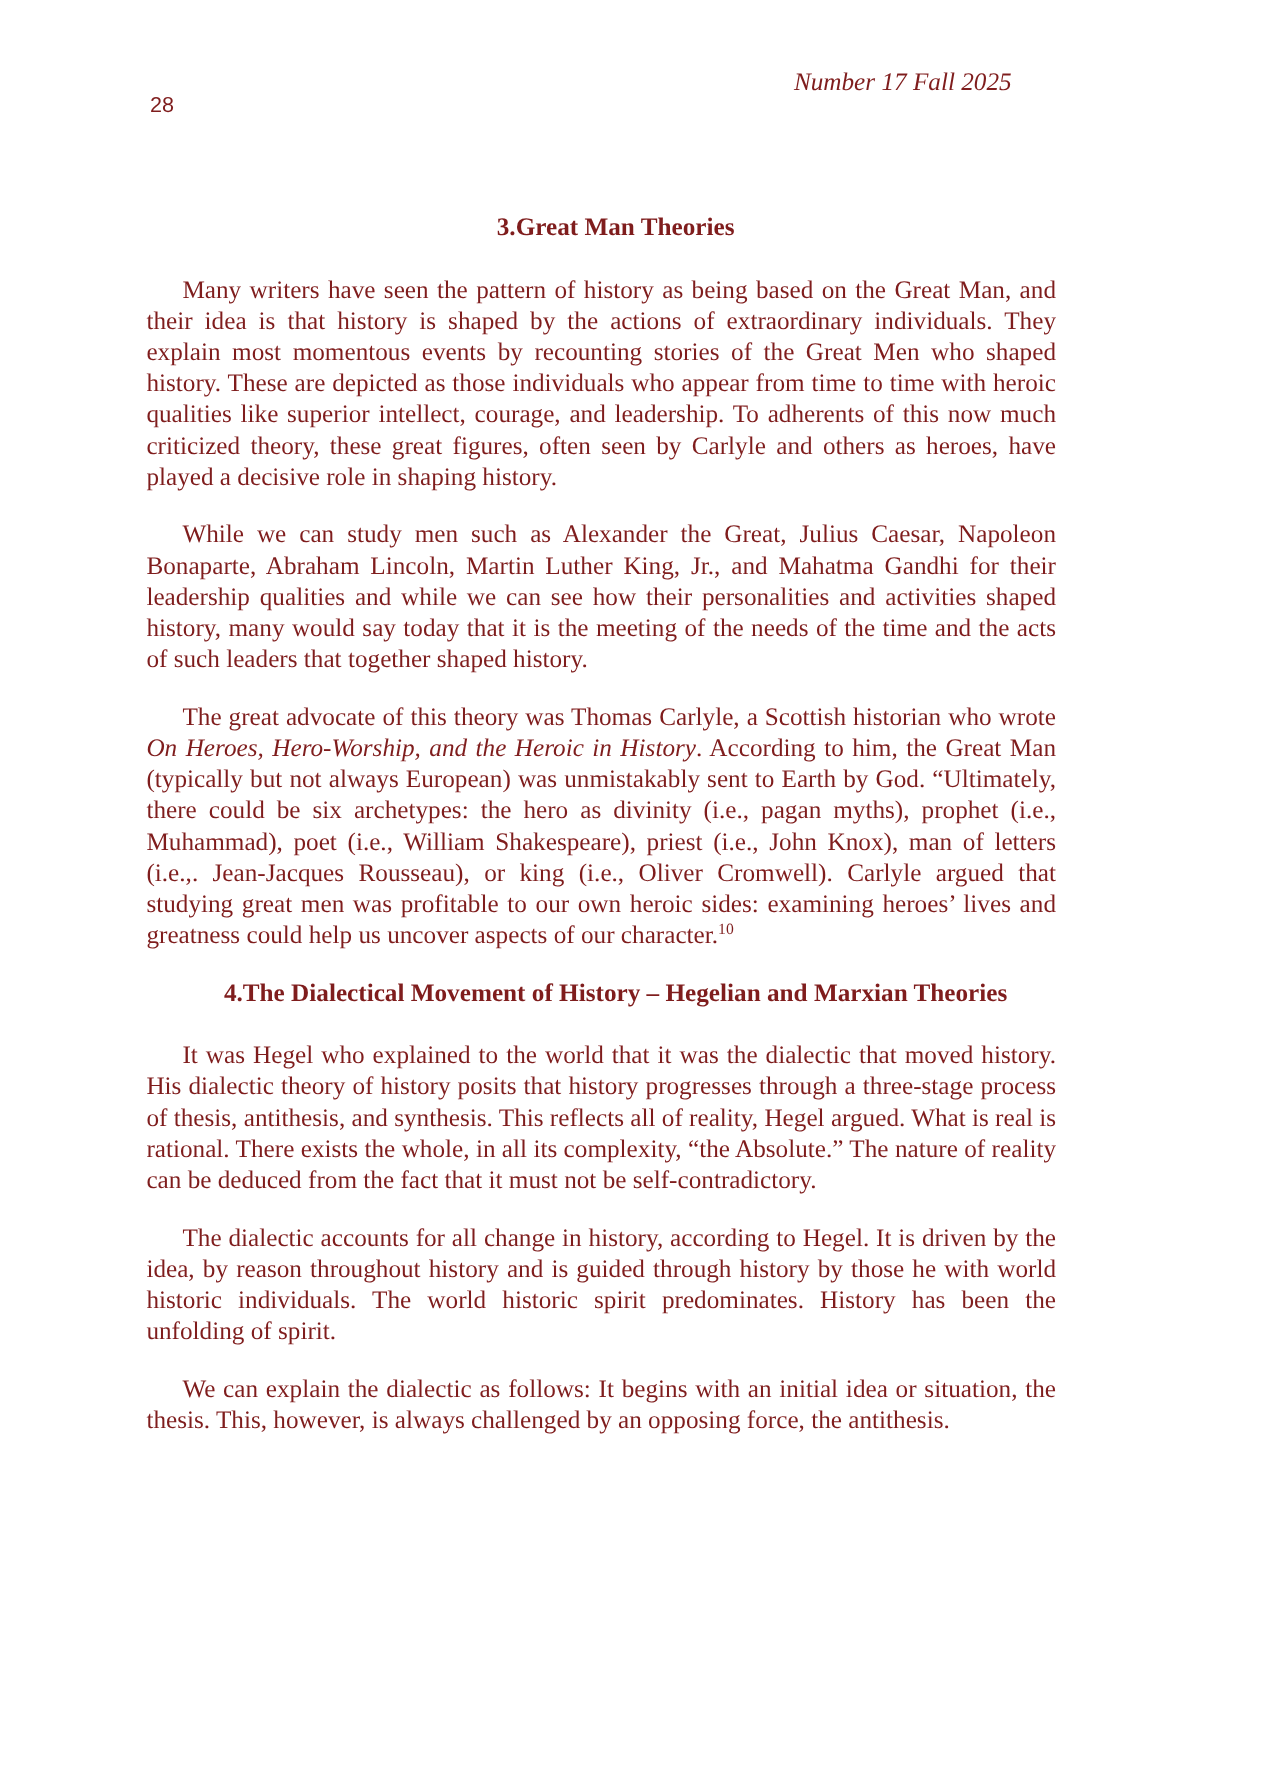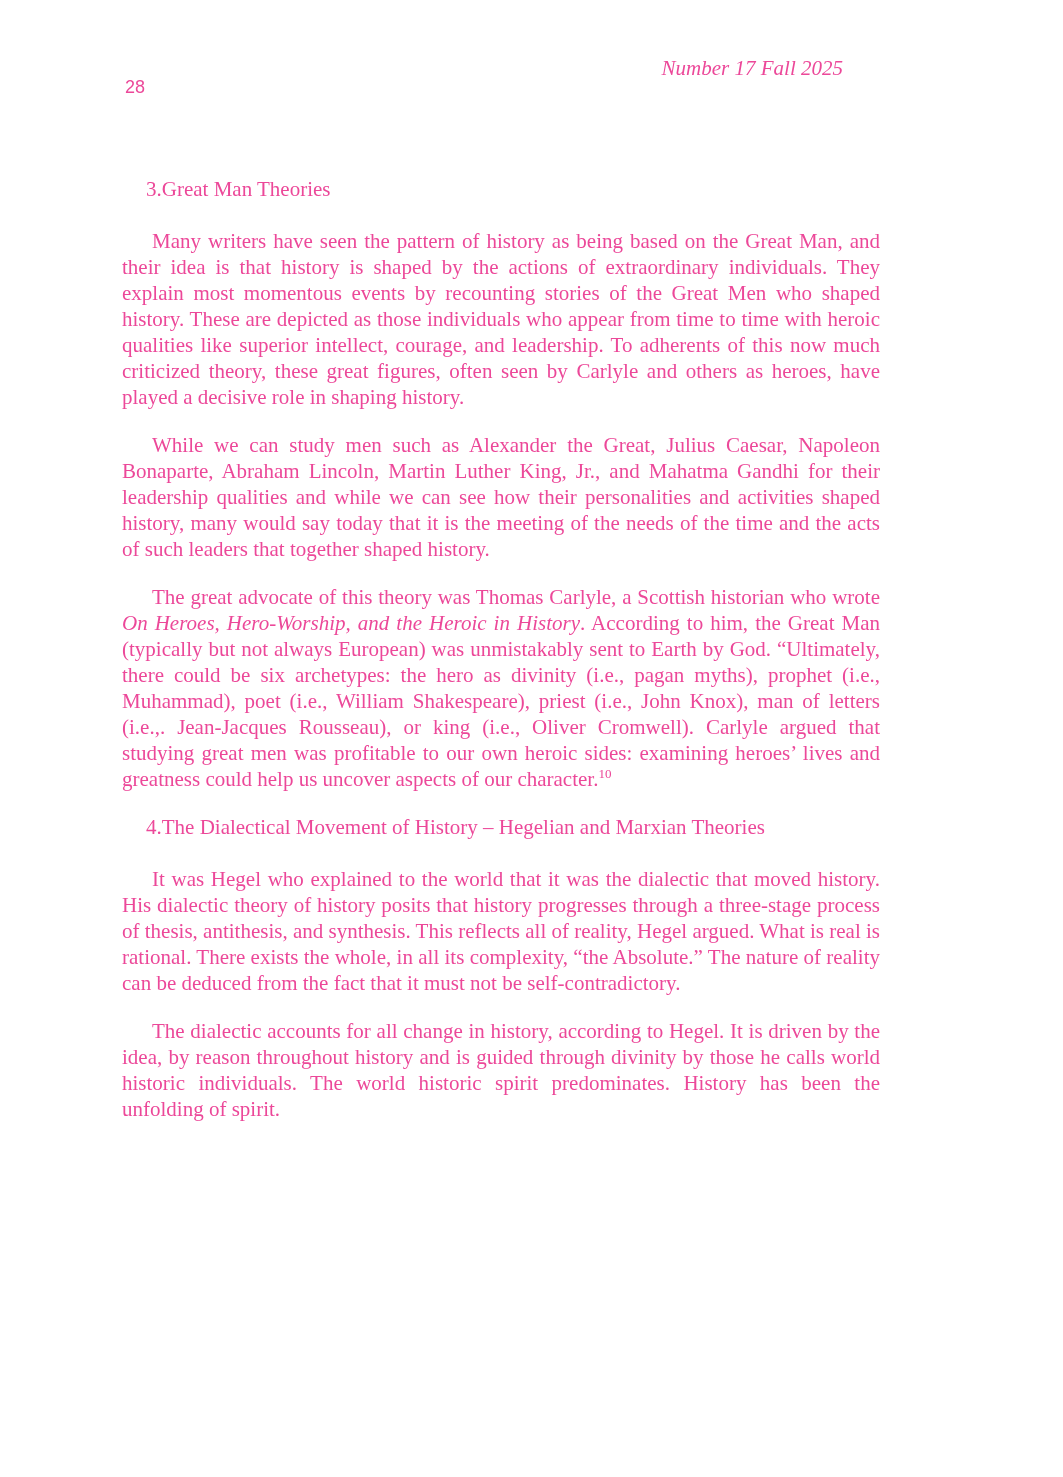--- a/index.html
+++ b/index.html
@@ -5,21 +5,21 @@
   html, body {
     margin: 0;
     padding: 0;
     background: #e8e8e8;
   }
   .page {
     position: relative;
     width: 1063px;
     height: 1477px;
     background: #ffffff;
-    color: #ec4899;
+    color: #7f1d1d;
     font-family: "Liberation Serif", serif;
     overflow: hidden;
     margin: 0 auto;
   }
   .running-header {
     position: absolute;
     top: 56px;
     right: 220px;
     font-style: italic;
     font-size: 21px;
@@ -36,24 +36,24 @@
     position: absolute;
     top: 176px;
     left: 122px;
     width: 758px;
     font-size: 21px;
     line-height: 26px;
     text-align: justify;
   }
   .heading {
     font-size: 21px;
-    font-weight: normal;
+    font-weight: bold;
     margin: 0 0 26px 0;
     text-indent: 24px;
-    text-align: left;
+    text-align: center;
   }
   .heading:not(:first-child) {
     margin-top: 8px;
   }
   .para {
     margin: 0 0 22px 0;
     text-indent: 30px;
   }
   .para.small-indent {
     text-indent: 22px;
@@ -72,15 +72,16 @@
 <div class="page">
   <div class="running-header">Number 17 Fall 2025</div>
   <div class="page-number">28</div>
   <div class="content" id="content">
       <h2 class="heading">3.Great Man Theories</h2>
       <p class="para"><span>Many writers have seen the pattern of history as being based on the Great Man, and their idea is that history is shaped by the actions of extraordinary individuals. They explain most momentous events by recounting stories of the Great Men who shaped history. These are depicted as those individuals who appear from time to time with heroic qualities like superior intellect, courage, and leadership. To adherents of this now much criticized theory, these great figures, often seen by Carlyle and others as heroes, have played a decisive role in shaping history.</span></p>
       <p class="para"><span>While we can study men such as Alexander the Great, Julius Caesar, Napoleon Bonaparte, Abraham Lincoln, Martin Luther King, Jr., and Mahatma Gandhi for their leadership qualities and while we can see how their personalities and activities shaped history, many would say today that it is the meeting of the needs of the time and the acts of such leaders that together shaped history.</span></p>
       <p class="para"><span>The great advocate of this theory was Thomas Carlyle, a Scottish historian who wrote </span><i>On Heroes, Hero-Worship, and the Heroic in History</i><span>. According to him, the Great Man (typically but not always European) was unmistakably sent to Earth by God. “Ultimately, there could be six archetypes: the hero as divinity (i.e., pagan myths), prophet (i.e., Muhammad), poet (i.e., William Shakespeare), priest (i.e., John Knox), man of letters (i.e.,. Jean-Jacques Rousseau), or king (i.e., Oliver Cromwell). Carlyle argued that studying great men was profitable to our own heroic sides: examining heroes’ lives and greatness could help us uncover aspects of our character.</span><sup>10</sup></p>
       <h2 class="heading">4.The Dialectical Movement of History – Hegelian and Marxian Theories</h2>
       <p class="para"><span>It was Hegel who explained to the world that it was the dialectic that moved history. His dialectic theory of history posits that history progresses through a three-stage process of thesis, antithesis, and synthesis. This reflects all of reality, Hegel argued. What is real is rational. There exists the whole, in all its complexity, “the Absolute.” The nature of reality can be deduced from the fact that it must not be self-contradictory.</span></p>
-      <p class="para"><span>The dialectic accounts for all change in history, according to Hegel. It is driven by the idea, by reason throughout history and is guided through divinity by those he calls world historic individuals. The world historic spirit predominates. History has been the unfolding of spirit.</span></p>
+      <p class="para"><span>The dialectic accounts for all change in history, according to Hegel. It is driven by the idea, by reason throughout history and is guided through history by those he with world historic individuals. The world historic spirit predominates. History has been the unfolding of spirit.</span></p>
+      <p class="para"><span>We can explain the dialectic as follows: It begins with an initial idea or situation, the thesis. This, however, is always challenged by an opposing force, the antithesis.</span></p>
     </div>
 </div>
 
 </body></html>

